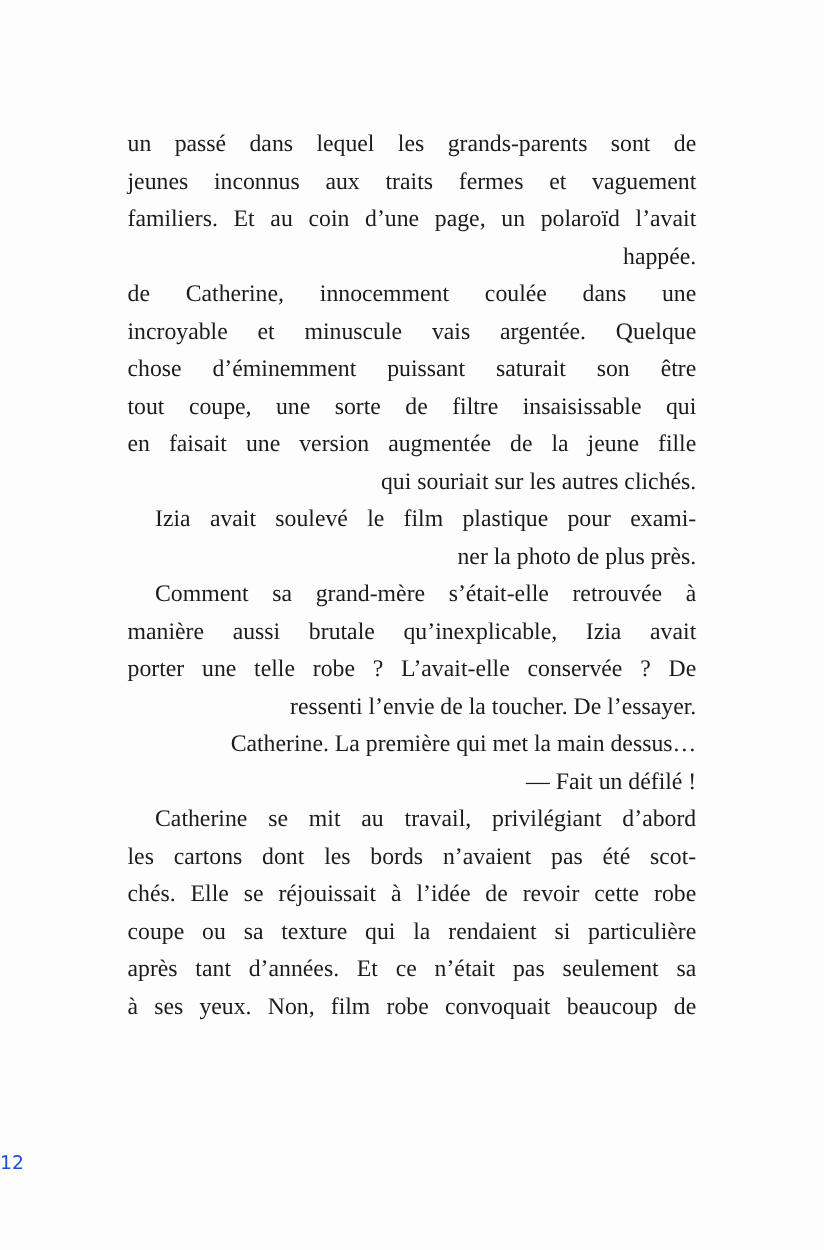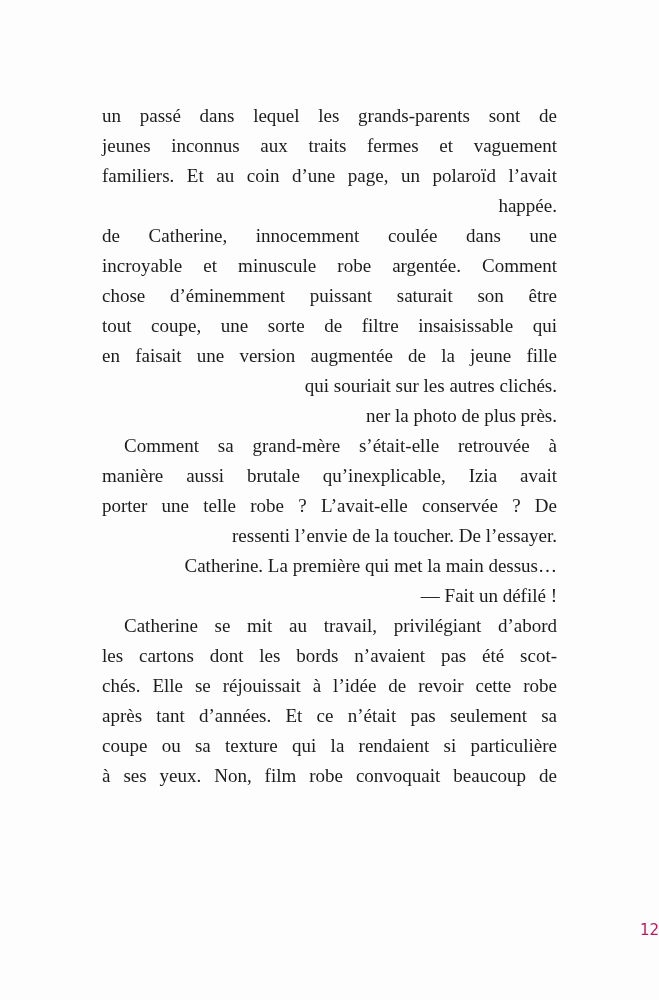--- a/index.html
+++ b/index.html
@@ -33,50 +33,51 @@
     text-align-last: justify;
   }
   .line.indent {
     text-indent: 22px;
   }
   .folio {
     position: absolute;
     top: 920px;
     left: 0;
     width: 659px;
-    text-align: right;
+    text-align: left;
     font-family: "DejaVu Sans", sans-serif;
     font-size: 15px;
     line-height: 20px;
-    color: #be185d;
+    color: #1d4ed8;
   }
 </style>
 </head>
 <body>
 
 <div class="page">
   <main class="text-block">
       <div class="line just">un passé dans lequel les grands-parents sont de</div>
       <div class="line just">jeunes inconnus aux traits fermes et vaguement</div>
       <div class="line just">familiers. Et au coin d’une page, un polaroïd l’avait</div>
       <div class="line">happée.</div>
       <div class="line just">de Catherine, innocemment coulée dans une</div>
-      <div class="line just">incroyable et minuscule robe argentée. Comment</div>
+      <div class="line just">incroyable et minuscule vais argentée. Quelque</div>
       <div class="line just">chose d’éminemment puissant saturait son être</div>
       <div class="line just">tout coupe, une sorte de filtre insaisissable qui</div>
       <div class="line just">en faisait une version augmentée de la jeune fille</div>
       <div class="line">qui souriait sur les autres clichés.</div>
+      <div class="line just indent">Izia avait soulevé le film plastique pour exami-</div>
       <div class="line">ner la photo de plus près.</div>
       <div class="line just indent">Comment sa grand-mère s’était-elle retrouvée à</div>
       <div class="line just">manière aussi brutale qu’inexplicable, Izia avait</div>
       <div class="line just">porter une telle robe ? L’avait-elle conservée ? De</div>
       <div class="line">ressenti l’envie de la toucher. De l’essayer.</div>
       <div class="line">Catherine. La première qui met la main dessus…</div>
       <div class="line indent">— Fait un défilé !</div>
       <div class="line just indent">Catherine se mit au travail, privilégiant d’abord</div>
       <div class="line just">les cartons dont les bords n’avaient pas été scot-</div>
       <div class="line just">chés. Elle se réjouissait à l’idée de revoir cette robe</div>
+      <div class="line just">coupe ou sa texture qui la rendaient si particulière</div>
       <div class="line just">après tant d’années. Et ce n’était pas seulement sa</div>
-      <div class="line just">coupe ou sa texture qui la rendaient si particulière</div>
       <div class="line just">à ses yeux. Non, film robe convoquait beaucoup de</div>
     </main>
   <div class="folio">12</div>
 </div>
 
 </body></html>

